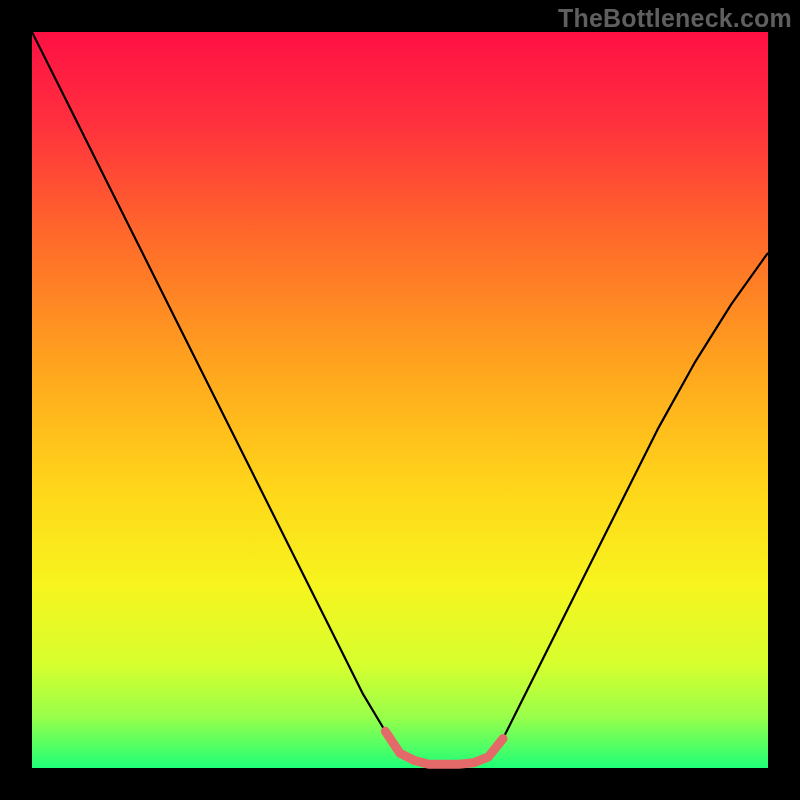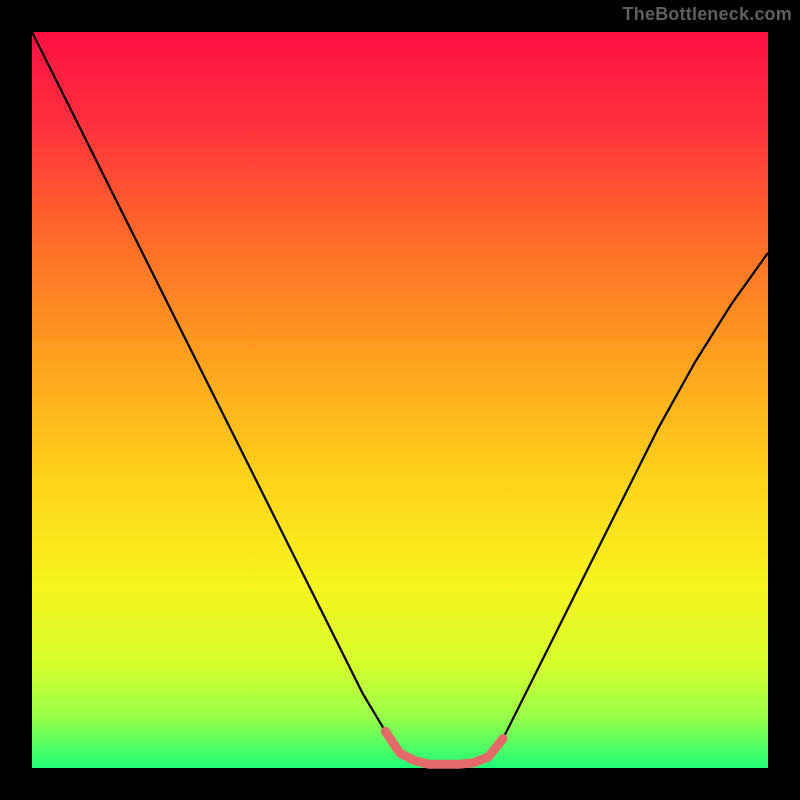--- a/index.html
+++ b/index.html
@@ -15,21 +15,21 @@
     position: relative;
     width: 800px;
     height: 800px;
     background: #000;
   }
   .watermark {
     position: absolute;
     top: 4px;
     right: 8px;
     color: #5f5f5f;
-    font-size: 18px;
+    font-size: 25px;
     font-weight: 600;
     letter-spacing: 0.2px;
     z-index: 10;
   }
   .chart {
     position: absolute;
     display: block;
   }
 </style>
 </head>

